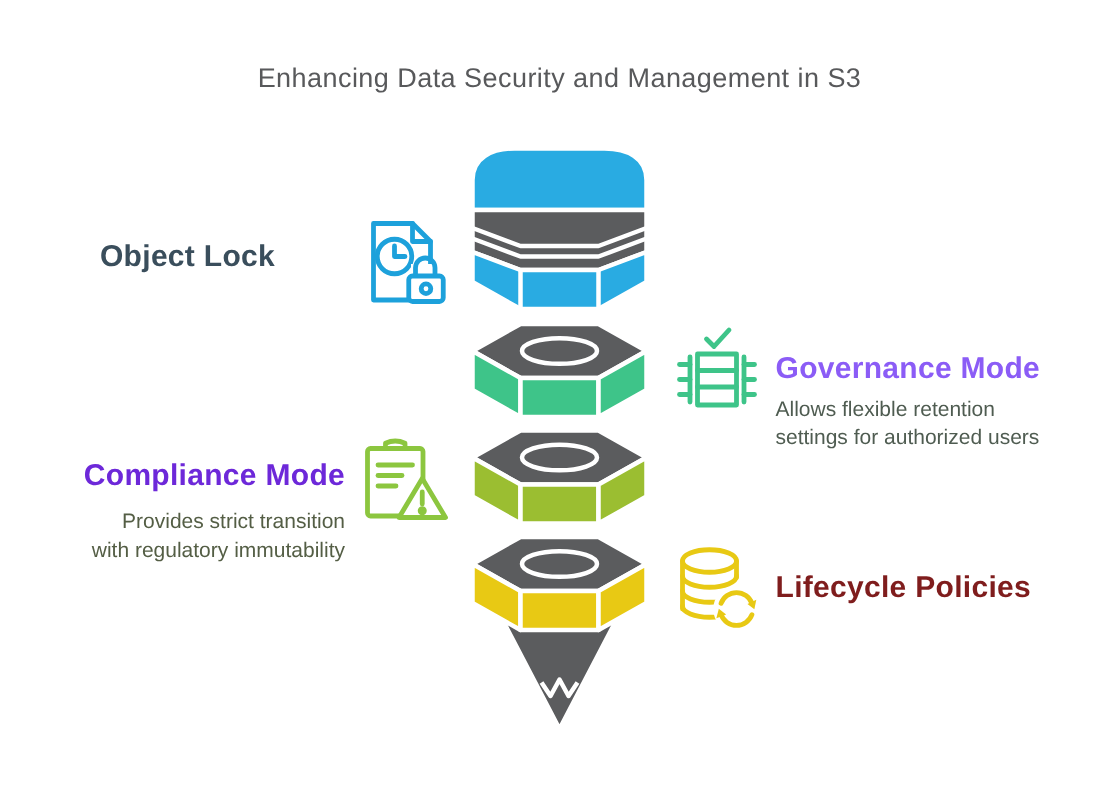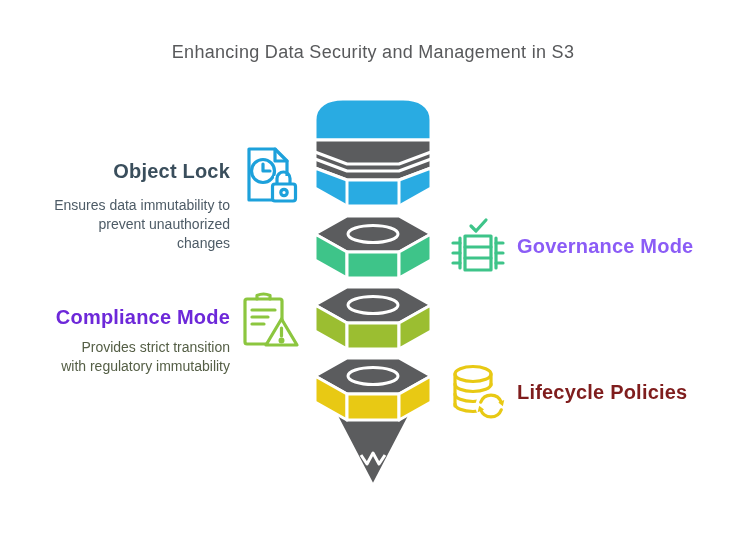--- a/index.html
+++ b/index.html
@@ -9,21 +9,21 @@
   }
   .main-title {
     position:absolute; top:42px; left:0; width:100%; text-align:center;
     font-size:18px; font-weight:500; color:#58595B; letter-spacing:0.3px;
   }
   .pencil { position:absolute; left:311px; top:94px; }
   .icon { position:absolute; }
   .sec-title { position:absolute; font-size:20px; font-weight:700; letter-spacing:0.2px; }
   .sec-desc  { position:absolute; font-size:14px; font-weight:400; line-height:19px; white-space:pre-line; }
   .right { text-align:right; }
-  #ol-title { left:20px;  top:160px; width:210px; color:#3A4E5C; }
+  #ol-title { left:20px;  top:160px; width:210px; color:#3A4E5C;text-align:center; }
   #ol-desc  { left:18px;  top:196px; width:212px; color:#4D5B66; }
   #ol-icon  { left:236px; top:143px; }
   #gm-icon  { left:448px; top:216px; }
   #gm-title { left:517px; top:235px; color:#8b5cf6; }
   #gm-desc  { left:517px; top:263px; width:230px; color:#4F5C51; }
   #cm-title { left:20px;  top:306px; width:210px; color:#6d28d9; }
   #cm-icon  { left:238px; top:290px; }
   #cm-desc  { left:10px;  top:338px; width:220px; color:#545E45; }
   #lp-icon  { left:448px; top:363px; }
   #lp-title { left:517px; top:381px; color:#7f1d1d; }
@@ -72,23 +72,20 @@
     <g transform="translate(0,262)" stroke="#FFFFFF" stroke-width="3" stroke-linejoin="round">
       <polygon points="4,20 36,2 88,2 120,20 88,38 36,38" fill="#5B5C5E"></polygon>
       <ellipse cx="62" cy="20" rx="25" ry="8.5" fill="none"></ellipse>
       <polygon points="4,20 36,38 36,64 4,46" fill="#E8C914"></polygon>
       <polygon points="36,38 88,38 88,64 36,64" fill="#E8C914"></polygon>
       <polygon points="88,38 120,20 120,46 88,64" fill="#E8C914"></polygon>
     </g>
   </svg>
 
   <div class="sec-title right" id="ol-title">Object Lock</div>
-  <div class="sec-desc right" id="ol-desc">Ensures data immutability to
-prevent unauthorized
-changes</div>
   <svg class="icon" id="ol-icon" width="64" height="64" viewBox="0 0 64 64" fill="none" stroke="#1DA1DB" stroke-width="3.2" stroke-linecap="round" stroke-linejoin="round">
     <path d="M13 6 H39 L51 18 V57 H13 Z"></path>
     <path d="M39 6 V18 H51"></path>
     <circle cx="27" cy="28" r="11.5"></circle>
     <path d="M27 21 V28 H34"></path>
     <rect x="38" y="33" width="22" height="26" fill="#FFFFFF" stroke="none"></rect>
     <path d="M41 41 V35.5 A6.5 6.5 0 0 1 54 35.5 V41"></path>
     <rect x="36.5" y="41" width="23" height="17" rx="2.5" fill="#FFFFFF"></rect>
     <circle cx="48" cy="49.5" r="3.2"></circle>
   </svg>
@@ -101,20 +98,22 @@
     <line x1="12" y1="22" x2="12" y2="52"></line>
     <line x1="5" y1="27" x2="12" y2="27"></line>
     <line x1="5" y1="37" x2="12" y2="37"></line>
     <line x1="5" y1="47" x2="12" y2="47"></line>
     <line x1="48" y1="22" x2="48" y2="52"></line>
     <line x1="48" y1="27" x2="55" y2="27"></line>
     <line x1="48" y1="37" x2="55" y2="37"></line>
     <line x1="48" y1="47" x2="55" y2="47"></line>
   </svg>
   <div class="sec-title" id="gm-title">Governance Mode</div>
+  <div class="sec-desc" id="gm-desc">Allows flexible retention
+settings for authorized users</div>
 
   <div class="sec-title right" id="cm-title">Compliance Mode</div>
   <div class="sec-desc right" id="cm-desc">Provides strict transition
 with regulatory immutability</div>
   <svg class="icon" id="cm-icon" width="62" height="62" viewBox="0 0 62 62" fill="none" stroke="#8CC63F" stroke-width="3.2" stroke-linecap="round" stroke-linejoin="round">
     <rect x="7" y="9" width="37" height="45" rx="2"></rect>
     <path d="M19 9 V5.5 Q25.5 2.5 32 5.5 V9"></path>
     <line x1="14" y1="20" x2="37" y2="20"></line>
     <line x1="14" y1="27" x2="30" y2="27"></line>
     <line x1="14" y1="34" x2="26" y2="34"></line>

